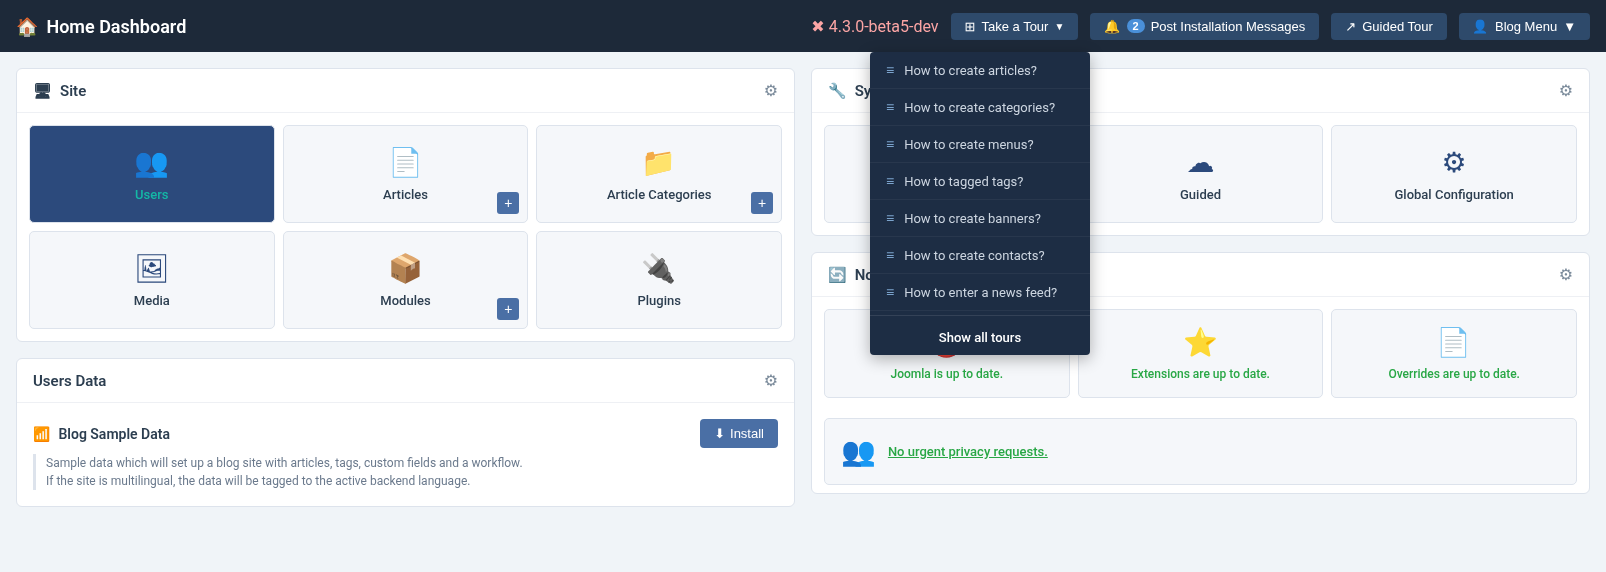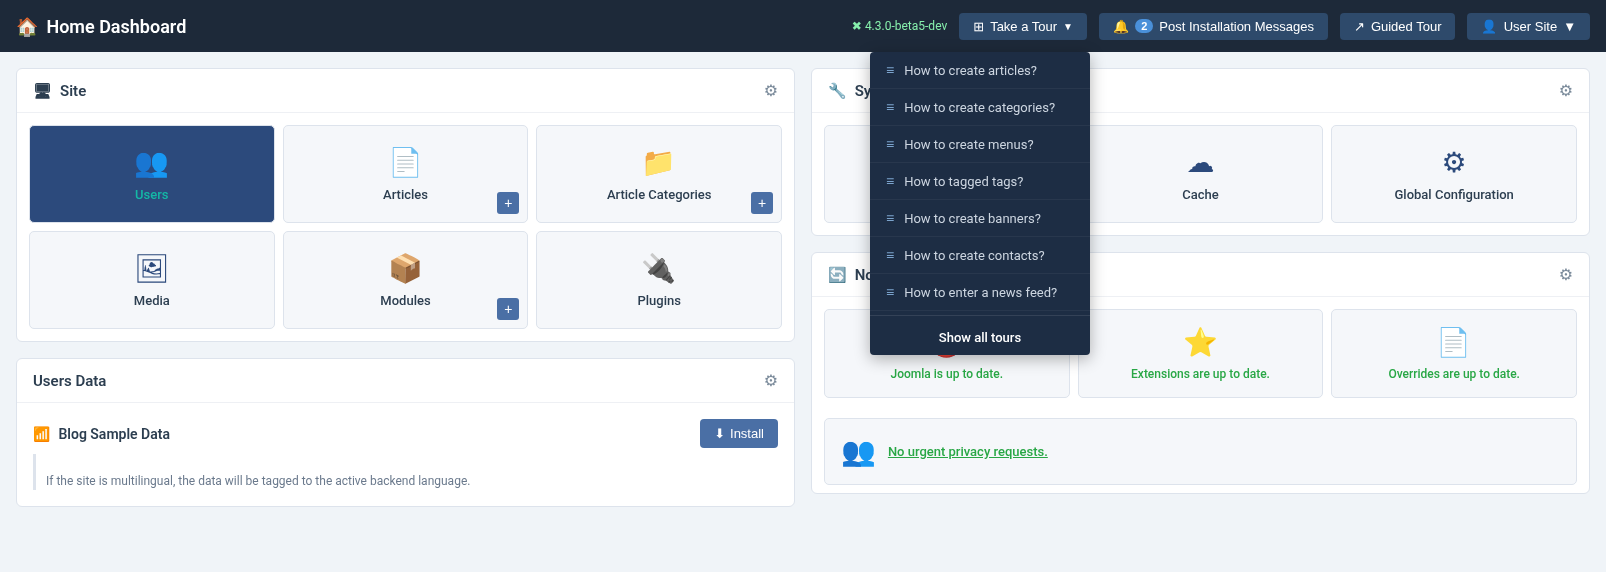--- a/index.html
+++ b/index.html
@@ -17,22 +17,22 @@
     .header-logo {
       color: white;
       font-size: 18px;
       font-weight: 600;
       display: flex;
       align-items: center;
       gap: 8px;
       flex: 1;
     }
     .header-version {
-      color: #86efac;
-      font-size: 12px;
+      color: #fca5a5;
+      font-size: 16px;
       display: flex;
       align-items: center;
       gap: 4px;
     }
     .header-btn {
       background: #2e4a6b;
       color: white;
       border: none;
       border-radius: 4px;
       padding: 6px 14px;
@@ -322,21 +322,21 @@
     <span>Post Installation Messages</span>
   </button>
 
   <button class="header-btn">
     <span>↗</span>
     <span>Guided Tour</span>
   </button>
 
   <button class="user-btn">
     <span>👤</span>
-    <span>User Site</span>
+    <span>Blog Menu</span>
     <span>▼</span>
   </button>
 </header>
 
 <div class="main-content">
 
   <div class="left-column">
 
     <div class="card">
       <div class="card-header">
@@ -390,21 +390,21 @@
             <div class="sample-item-title">
               <span>📶</span>
               <span>Blog Sample Data</span>
             </div>
             <button class="install-btn">
               <span>⬇</span>
               <span>Install</span>
             </button>
           </div>
           <div class="sample-item-desc">
-            <br>
+            <span>Sample data which will set up a blog site with articles, tags, custom fields and a workflow.</span><br>
             <span>If the site is multilingual, the data will be tagged to the active backend language.</span>
           </div>
         </div>
       </div>
     </div>
 
   </div>
 
   <div class="right-column">
 
@@ -416,21 +416,21 @@
         </div>
         <button class="gear-btn">⚙</button>
       </div>
       <div class="system-grid">
         <div class="system-item">
           <span class="item-icon">🔓</span>
           <span class="item-label">Global Cache</span>
         </div>
         <div class="system-item">
           <span class="item-icon">☁</span>
-          <span class="item-label">Cache</span>
+          <span class="item-label">Guided</span>
         </div>
         <div class="system-item">
           <span class="item-icon">⚙</span>
           <span class="item-label">Global Configuration</span>
         </div>
       </div>
     </div>
 
     <div class="card">
       <div class="card-header">

